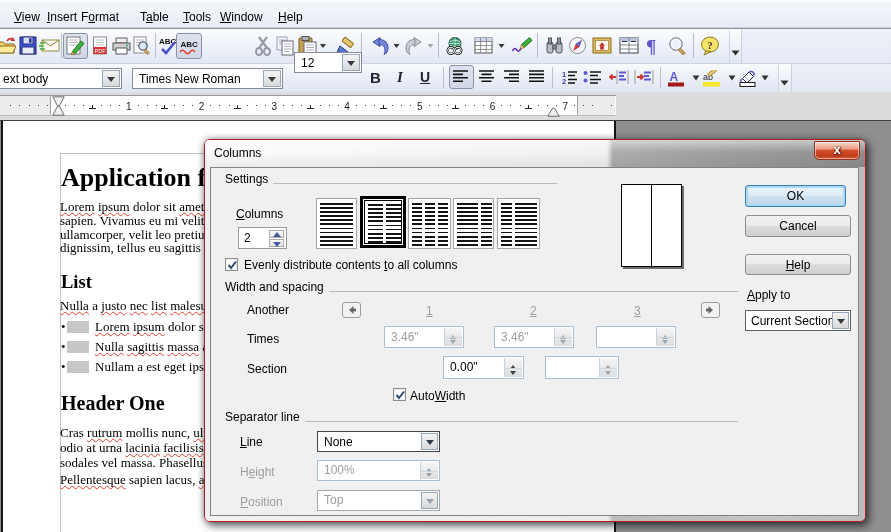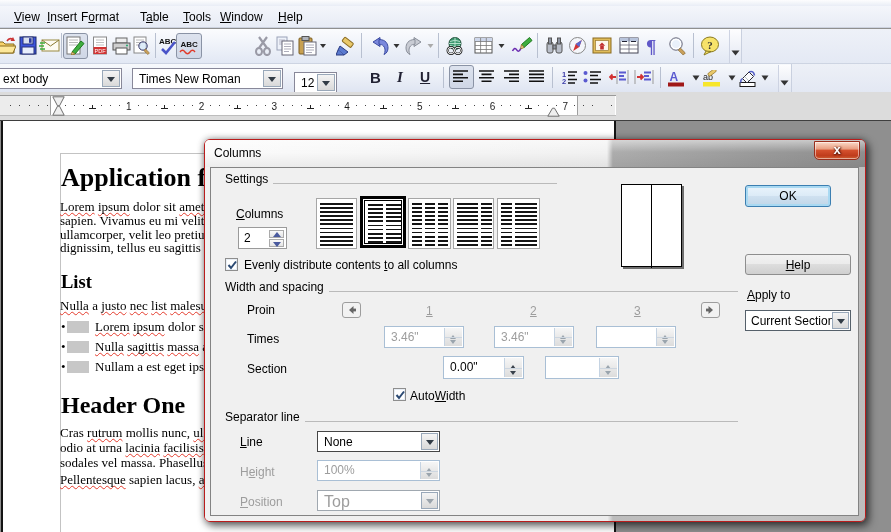--- a/index.html
+++ b/index.html
@@ -251,21 +251,21 @@
     </svg>
 
  <div class="combo" style="left:-20px;top:68px;width:142px;height:21px;border:1px solid #889;">
       <span style="position:absolute;left:22px;top:3px;font-size:12px">ext body</span>
       <span class="combobtn" style="width:18px"></span>
     </div>
  <div class="combo" style="left:132px;top:68px;width:151px;height:21px;border:1px solid #889;">
       <span style="position:absolute;left:6px;top:3px;font-size:12px">Times New Roman</span>
       <span class="combobtn" style="width:18px"></span>
     </div>
- <div class="combo" style="left:294px;top:72px;width:43px;height:21px;border:1px solid #889;">
+ <div class="combo" style="left:294px;top:52px;width:68px;height:21px;border:1px solid #889;">
       <span style="position:absolute;left:6px;top:3px;font-size:12px">12</span>
       <span class="combobtn" style="width:18px"></span>
     </div>
  <span class="ic2t" style="left:370px;font-size:15px;font-weight:bold;color:#223">B</span>
  <span class="ic2t" style="left:397px;font-size:15px;font-style:italic;font-family:'Liberation Serif',serif;color:#223"><b>I</b></span>
  <span class="ic2t" style="left:420px;font-size:14px;font-weight:bold;text-decoration:underline;color:#223">U</span>
  <span class="sep2" style="left:443px"></span>
  <span class="press" style="left:449px;top:65px;width:25px;height:24px"></span>
  <svg class="ic2" style="left:453px" width="16" height="13" viewBox="0 0 16 13">
       <path d="M0 1 h15 M0 4.4 h10 M0 7.8 h15 M0 11.2 h10" stroke="#111" stroke-width="1.6"></path>
@@ -440,21 +440,21 @@
    <div class="bl" style="top:298px"><span class="sq">Nulla</span> a <span class="sq">justo</span> <span class="sq">nec</span> <span class="sq">list</span> <span class="sq">malesuada</span> <span class="sq">tincidunt</span></div>
    <div class="bl" style="top:319px;left:59px">•</div>
         <div class="gbox" style="left:65px;top:321px"></div>
    <div class="bl" style="top:319px;left:93px"><span class="sq">Lorem</span> <span class="sq">ipsum</span> dolor sit <span class="sq">amet</span> consect</div>
    <div class="bl" style="top:339px;left:59px">•</div>
         <div class="gbox" style="left:65px;top:341px"></div>
    <div class="bl" style="top:339px;left:93px"><span class="sq">Nulla</span> <span class="sq">sagittis</span> <span class="sq">massa</span> at eros forte</div>
    <div class="bl" style="top:359px;left:59px">•</div>
         <div class="gbox" style="left:65px;top:361px"></div>
    <div class="bl" style="top:359px;left:93px">Nullam a est eget ipsum venetia</div>
-   <div class="h1" style="top:392px;font-size:24px">Header One</div>
+   <div class="h1" style="top:392px;font-size:20px">Header One</div>
    <div class="bl" style="top:425px">Cras <span class="sq">rutrum</span> mollis nunc, <span class="sq">ullamcorper</span> mattis leo</div>
    <div class="bl" style="top:440px">odio at urna <span class="sq">lacinia</span> <span class="sq">facilisis</span> nec quis sapien. Cras</div>
    <div class="bl" style="top:455px">sodales vel massa. Phasellus nec dolor vitae</div>
    <div class="bl" style="top:472px"><span class="sq">Pellentesque</span> sapien lacus, <span class="sq">aliquam</span> sed</div>
   </div>
  </div>
 </div>
 
 <div class="abs" id="dlg">
  <div id="dlgframe"></div>
@@ -504,21 +504,21 @@
 
   <div class="cbox" style="left:20px;top:118px">
         <svg width="13" height="13">
           <path d="M2.5 6 L5 9 L10 2.5" stroke="#2c4a73" stroke-width="2" fill="none"></path>
         </svg>
       </div>
   <span class="lab" style="left:39px;top:118px">Evenly distribute contents <u>t</u>o all columns</span>
 
   <span class="grouplab" style="left:20px;top:140px">Width and spacing</span>
   <div class="groupline" style="left:124px;top:151px;width:409px"></div>
-  <span class="lab" style="left:42px;top:163px">Proin</span>
+  <span class="lab" style="left:42px;top:163px">Another</span>
   <div class="arrbtn" style="left:137px;top:162px"><svg width="17" height="14">
           <path d="M10.5 3 L6 7 L10.5 11 z" fill="#666"></path>
           <rect x="9.5" y="5.6" width="3.5" height="2.8" fill="#666"></rect>
         </svg></div>
   <span class="dlab" style="left:221px;top:164px"><u>1</u></span>
   <span class="dlab" style="left:325px;top:164px"><u>2</u></span>
   <span class="dlab" style="left:429px;top:164px"><u>3</u></span>
   <div class="arrbtn" style="left:496px;top:162px"><svg width="17" height="14">
           <path d="M6.5 3 L11 7 L6.5 11 z" fill="#666"></path>
           <rect x="4" y="5.6" width="3.5" height="2.8" fill="#666"></rect>
@@ -575,29 +575,30 @@
   <span class="dlab" style="left:35px;top:325px">H<u>e</u>ight</span>
   <div class="spin" style="left:112px;top:320px;width:123px;height:21px">
         <span class="txt gtxt" style="top:2px">100%</span>
         <span class="btns dis">
           <i class="sarrow" style="top:3px;border:3px solid transparent;border-bottom:4px solid #9aa4ad"></i>
           <i class="sarrow" style="top:11px;border:3px solid transparent;border-top:4px solid #9aa4ad"></i>
         </span>
       </div>
   <span class="dlab" style="left:35px;top:355px"><u>P</u>osition</span>
   <div class="combo" style="left:112px;top:350px;width:123px;height:21px;border:1px solid #a0a8b0">
-        <span class="txt gtxt" style="position:absolute;left:6px;top:2px;font-size:16px">Top</span>
+        <span class="txt gtxt" style="position:absolute;left:6px;top:2px;font-size:12px">Top</span>
         <span class="combobtn dcombobtn"></span>
       </div>
 
   <div style="position:absolute;left:416px;top:44px;width:61px;height:83px;background:#fff;border:1px solid #000;box-shadow:2px 2px 0 #6e6e6e">
         <div style="position:absolute;left:29px;top:0;width:1px;height:83px;background:#000"></div>
       </div>
 
-  <div class="win7btn" style="left:540px;top:45px;width:86px;height:22px;line-height:21px;border-color:#3c7fb1;box-shadow:inset 0 0 0 2px #a9d9f2;background:linear-gradient(#eaf4fb 0%,#dcebf7 49%,#cfe1f0 50%,#c0d6e8 100%)">OK</div>
+  <div class="win7btn" style="left:540px;top:45px;width:101px;height:22px;line-height:21px;border-color:#3c7fb1;box-shadow:inset 0 0 0 2px #a9d9f2;background:linear-gradient(#eaf4fb 0%,#dcebf7 49%,#cfe1f0 50%,#c0d6e8 100%)">OK</div>
+  <div class="win7btn" style="left:540px;top:75px;width:106px;height:22px;line-height:21px">Cancel</div>
   <div class="win7btn" style="left:540px;top:114px;width:106px;height:21px;line-height:20px"><u>H</u>elp</div>
   <span class="lab" style="left:542px;top:148px"><u>A</u>pply to</span>
   <div class="combo" style="left:540px;top:170px;width:106px;height:21px;border:1px solid #55606a">
         <span class="txt" style="position:absolute;left:5px;top:3px;font-size:12px;">Current Section</span>
         <span class="combobtn"></span>
       </div>
  </div>
 </div>
 
 </body></html>

